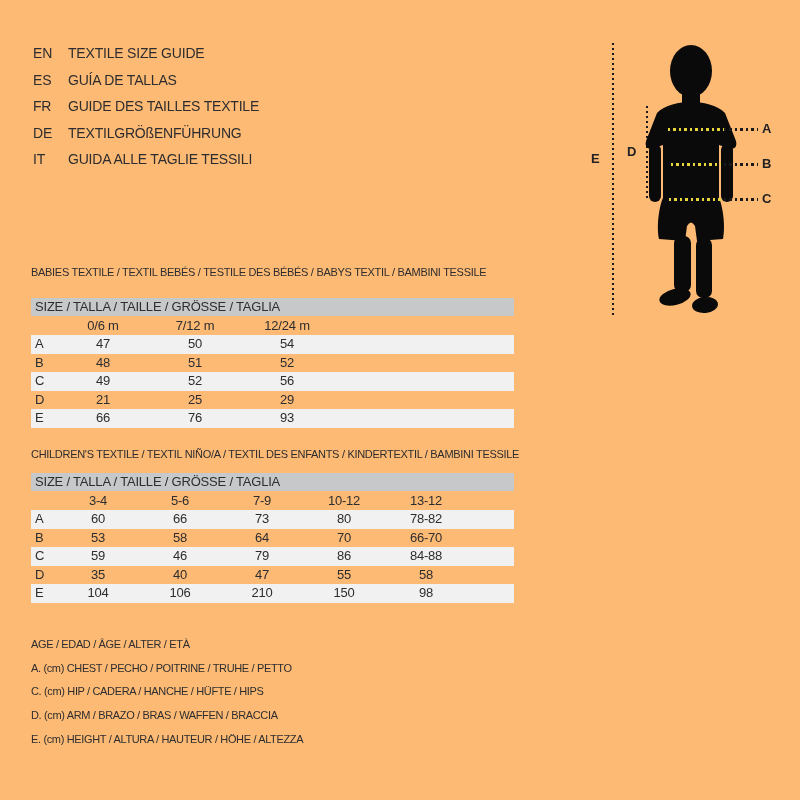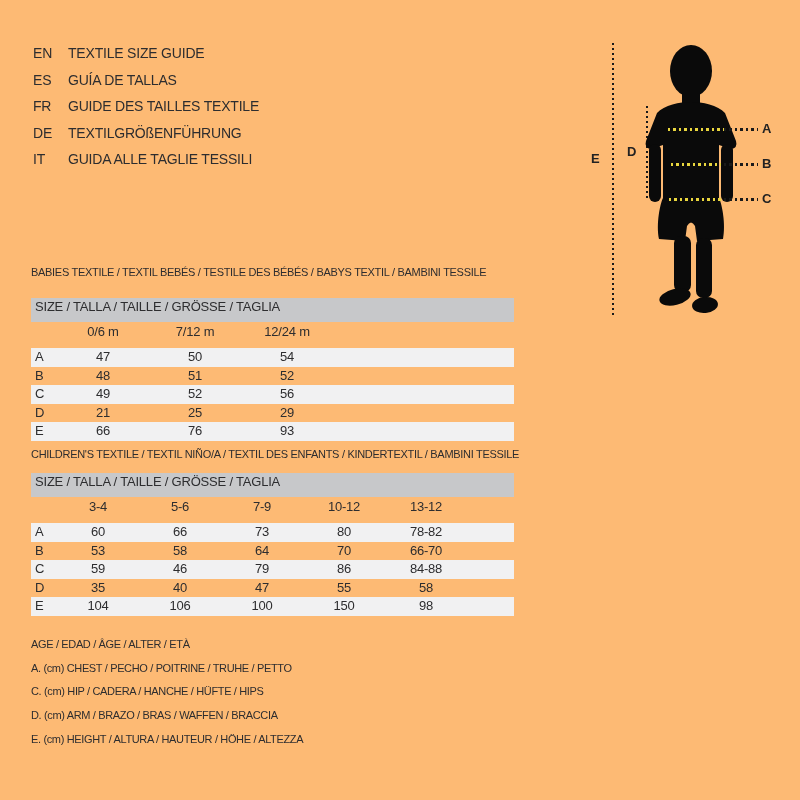--- a/index.html
+++ b/index.html
@@ -31,23 +31,23 @@
     background-image:repeating-linear-gradient(to right, var(--yellow) 0 2.5px, transparent 2.5px 5.5px); }
   .fig-label { position:absolute; z-index:3; font-size:13px; font-weight:bold;
                height:16px; line-height:16px; color:#222; }
 
   
   .section-heading { position:absolute; left:31px; font-size:11px; letter-spacing:-0.3px;
                      font-weight:500; white-space:nowrap; }
 
   
   .size-table { position:absolute; left:31px; width:483px; font-size:13px; letter-spacing:-0.2px; }
-  .t-header { height:24px; line-height:18px; background:var(--barbg); padding-left:4px;
+  .t-header { height:18px; line-height:18px; background:var(--barbg); padding-left:4px;
               font-weight:500; }
-  .t-colrow { display:flex; height:26px; line-height:19px; }
+  .t-colrow { display:flex; height:19px; line-height:19px; }
   .t-row { display:flex; height:18.6px; line-height:18.6px; }
   .t-row.striped { background:var(--stripe); }
   .cell-label { width:26px; padding-left:4px; flex:0 0 auto; }
   .cell-val { text-align:center; flex:0 0 auto; }
   .babies .cell-val { width:92px; }
   .children .cell-val { width:82px; }
   .babies { top:298px; }
   .babies-heading { top:266px; }
   .children { top:473px; }
   .children-heading { top:448px; }
@@ -200,21 +200,21 @@
       <span class="cell-val">35</span>
       <span class="cell-val">40</span>
       <span class="cell-val">47</span>
       <span class="cell-val">55</span>
       <span class="cell-val">58</span>
     </div>
     <div class="t-row striped">
       <span class="cell-label">E</span>
       <span class="cell-val">104</span>
       <span class="cell-val">106</span>
-      <span class="cell-val">100</span>
+      <span class="cell-val">210</span>
       <span class="cell-val">150</span>
       <span class="cell-val">98</span>
     </div>
   </div>
 
   <div class="legend">
     <p>AGE / EDAD / ÂGE / ALTER / ETÀ</p>
     <p>A. (cm) CHEST / PECHO / POITRINE / TRUHE / PETTO</p>
     <p>C. (cm) HIP / CADERA / HANCHE / HÜFTE / HIPS</p>
     <p>D. (cm) ARM / BRAZO / BRAS / WAFFEN / BRACCIA</p>

